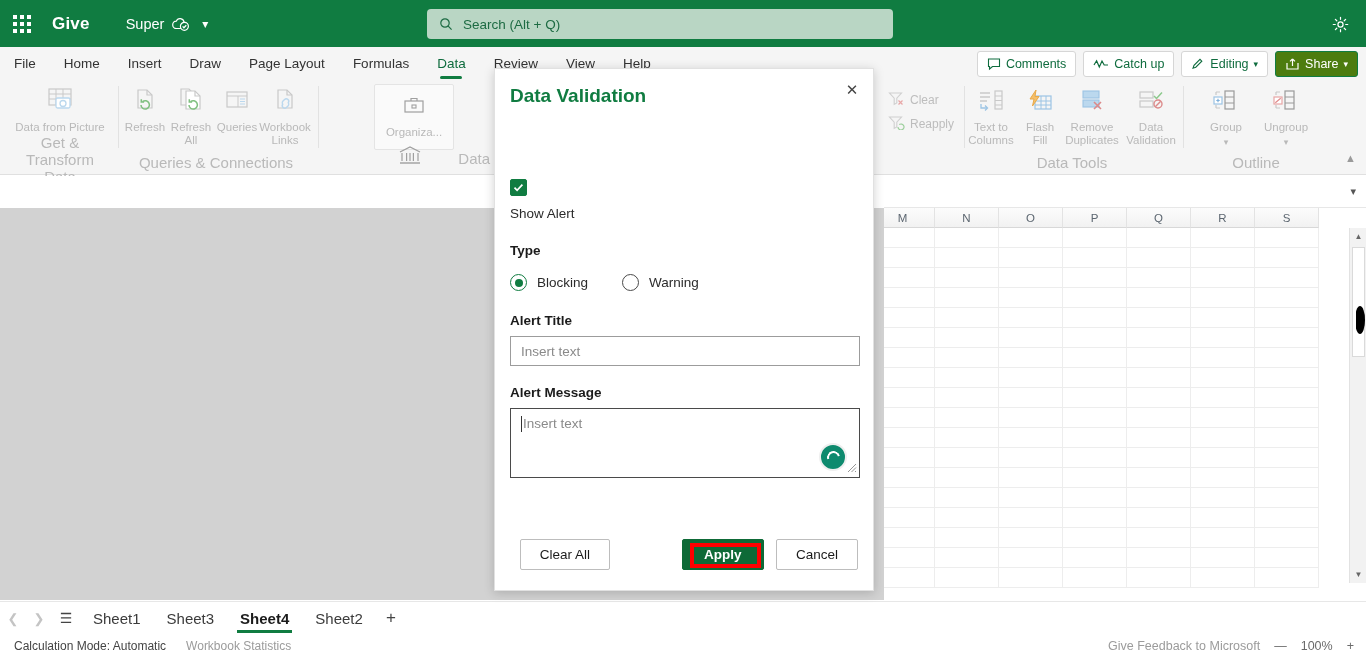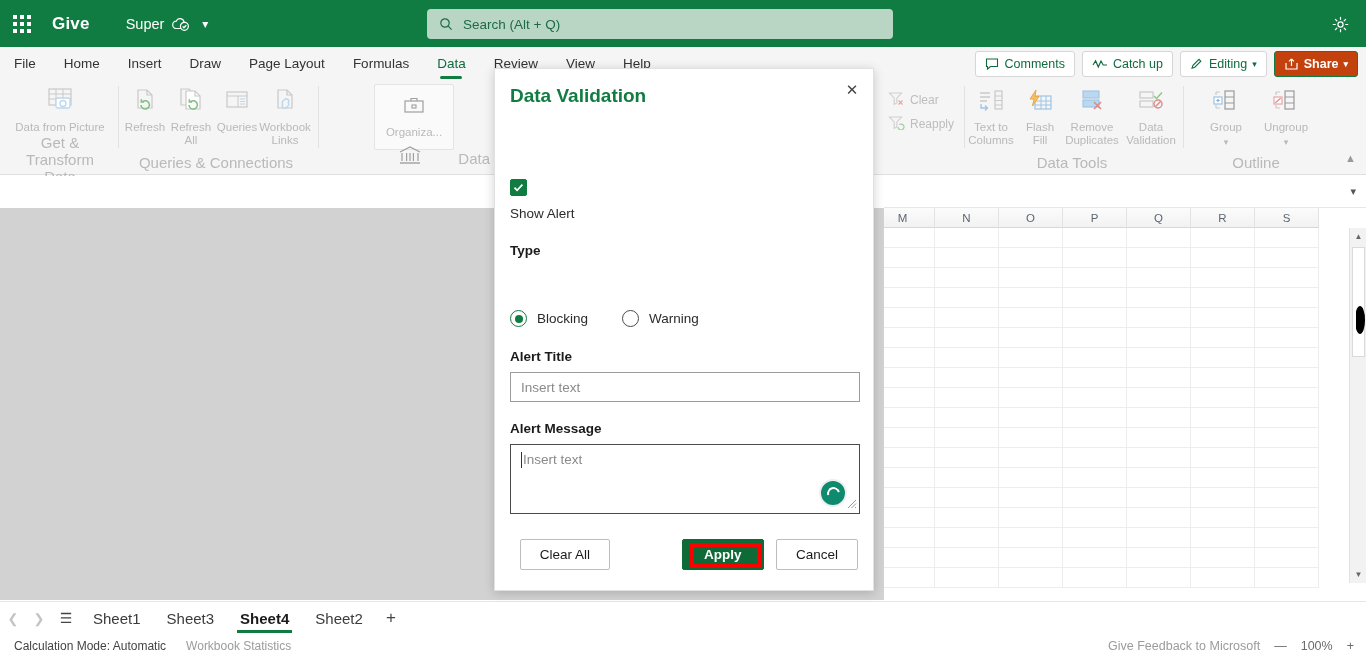--- a/index.html
+++ b/index.html
@@ -51,21 +51,21 @@
   .rtab.active::after {
     content: ""; position: absolute; left: 50%; transform: translateX(-50%);
     bottom: 1px; width: 22px; height: 3px; background: #107C41; border-radius: 2px;
   }
   .ribbon-right { position: absolute; right: 8px; top: 4px; display: flex; gap: 7px; }
   .rbtn {
     height: 26px; border: 1px solid #D6D6D6; background: #fff; border-radius: 3px;
     display: flex; align-items: center; gap: 5px; padding: 0 9px;
     font-size: 12.5px; color: #0F6C3E; white-space: nowrap;
   }
-  .rbtn.share { background: #c2410c; color: #fff; border-color: #107C41; font-weight: bold; }
+  .rbtn.share { background: #4d7c0f; color: #fff; border-color: #107C41; font-weight: normal; }
 
   
   .ribbon-body {
     position: absolute; left: 0; top: 80px; width: 1366px; height: 95px;
     background: #F5F5F5; border-bottom: 1px solid #E0E0E0;
   }
   .rgroup {
     position: absolute; top: 0; height: 95px; display: flex; flex-direction: column;
     align-items: center;
   }
@@ -178,21 +178,21 @@
     height: 2.5px; background: #107C41;
   }
   .dlg-body { position: absolute; left: 15px; top: 110px; right: 15px; }
   .chk-row { display: flex; align-items: flex-start; gap: 10px; flex-direction: column; }
   .chkbox {
     width: 17px; height: 17px; background: #107C41; border: 1px solid #107C41;
     border-radius: 2px; display: flex; align-items: center; justify-content: center;
   }
   .chk-label { font-size: 13.5px; color: #2B2B2B; }
   .field-label { font-size: 13.5px; font-weight: bold; color: #1B1B1B; }
-  .radio-row { display: flex; align-items: center; gap: 10px; margin-top: 36px; }
+  .radio-row { display: flex; align-items: center; gap: 10px; }
   .radio {
     width: 17px; height: 17px; border-radius: 50%; border: 1.6px solid #107C41;
     display: flex; align-items: center; justify-content: center; background: #fff;
   }
   .radio .dot { width: 8px; height: 8px; border-radius: 50%; background: #107C41; }
   .radio.off { border-color: #4A4A4A; }
   .txt-input {
     width: 350px; height: 30px; border: 1px solid #9C9C9C; background: #fff;
     font-size: 13.5px; color: #8A8A8A; padding: 0 10px; display: flex; align-items: center;
   }

